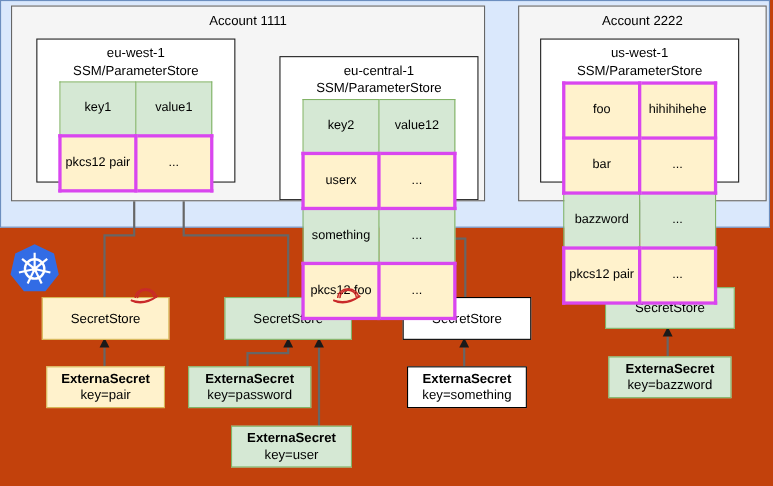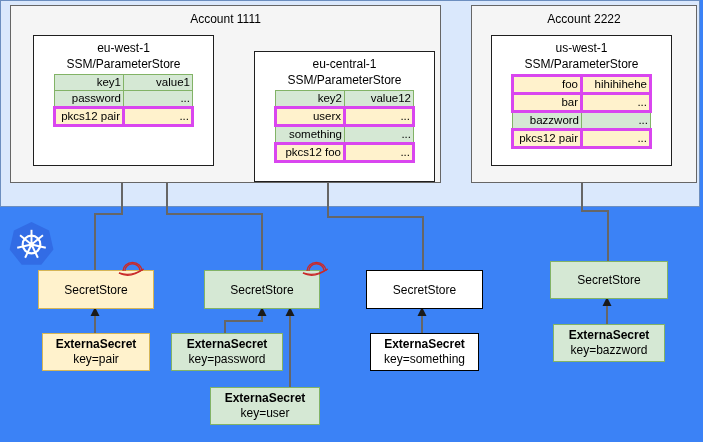--- a/index.html
+++ b/index.html
@@ -1,29 +1,29 @@
 <!DOCTYPE html>
 <html><head>
 <meta charset="utf-8">
 <style>
   html,body{margin:0;padding:0;background:#fff;}
-  .canvas{position:relative;width:703px;height:442px;background:#3b82f6;overflow:hidden;
+  .canvas{position:relative;width:703px;height:442px;background:#c2410c;overflow:hidden;
           font-family:"Liberation Sans",sans-serif;color:#000;}
   
   .cluster{position:absolute;left:0;top:233;width:698px;height:205px;
            background:#dae8fc;border:1px solid #6c8ebf;z-index:0;}
   svg.edges{position:absolute;left:0;top:0;z-index:1;pointer-events:none;}
   
   .acct{position:absolute;background:#f5f5f5;border:1px solid #666;z-index:2;}
   .acct-label{text-align:center;margin-top:6px;font-size:12px;}
   .region{position:absolute;background:#fff;border:1px solid #1f1f1f;z-index:3;}
   .region-name{text-align:center;margin-top:5px;font-size:12px;}
   .store-title{font-weight:normal;text-align:center;font-size:12px;margin-top:2px;}
   table.params{border-collapse:collapse;margin:3px auto 0;}
-  table.params td{width:62px;height:15px;text-align:right;font-size:11.5px;padding:0 2px;line-height:15px;}
+  table.params td{width:62px;height:15px;text-align:center;font-size:11.5px;padding:16px 2px;line-height:15px;}
   td.g{background:#d5e8d4;border:1px solid #82b366;}
   td.y{background:#fff2cc;border:3px solid #d946ef;}
   
   .node{position:absolute;display:flex;align-items:center;justify-content:center;
         font-size:12px;z-index:2;text-align:center;}
   .node.yellow{background:#fff2cc;border:1px solid #d6b656;}
   .node.green{background:#d5e8d4;border:1px solid #82b366;}
   .node.white{background:#fff;border:1px solid #000;}
   .es{flex-direction:column;line-height:15px;}
   .es .t{font-weight:bold;}
@@ -68,24 +68,20 @@
   <div class="region" style="left:33px;top:35px;width:179px;height:129px;">
     <div class="region-name">eu-west-1</div>
     <div class="store-title">SSM/ParameterStore</div>
     <table class="params">
       <tbody>
           <tr>
             <td class="g">key1</td>
             <td class="g">value1</td>
           </tr>
       <tr>
-            <td class="g">password</td>
-            <td class="g">...</td>
-          </tr>
-      <tr>
             <td class="y">pkcs12 pair</td>
             <td class="y">...</td>
           </tr>
     </tbody>
       </table>
   </div>
 
   <div class="region" style="left:254px;top:35px;width:179px;height:129px;margin-top:16px;">
     <div class="region-name">eu-central-1</div>
     <div class="store-title">SSM/ParameterStore</div>

